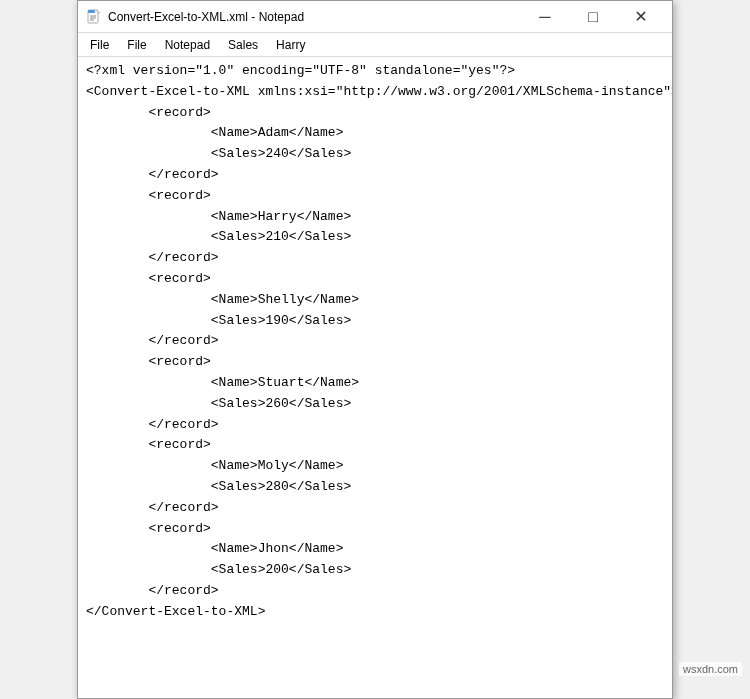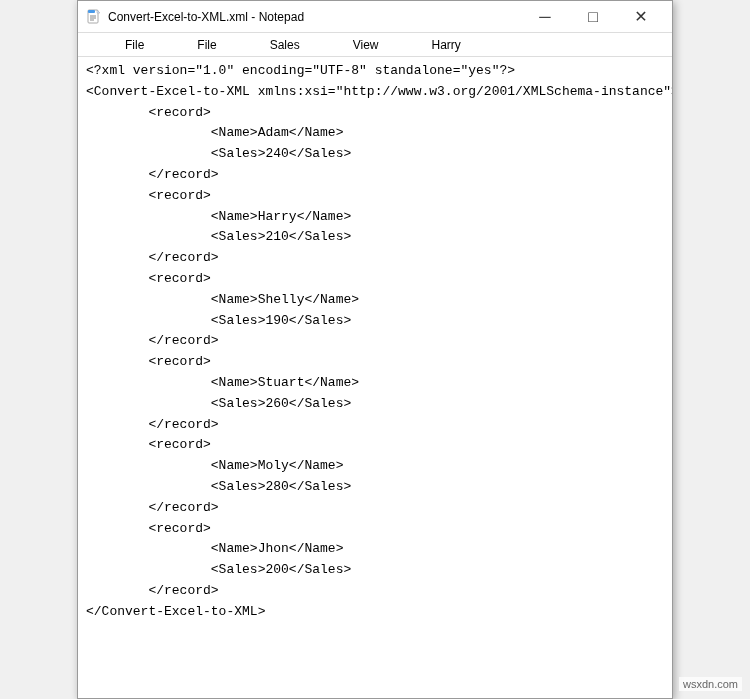--- a/index.html
+++ b/index.html
@@ -88,21 +88,20 @@
       gap: 2px;
     }
 
     .menu-item {
       padding: 2px 8px;
       cursor: pointer;
       color: #000;
       height: 22px;
       display: flex;
       align-items: center;
-      margin-left: 35px;
     }
 
     .content-area {
       flex: 1;
       background: #fff;
       overflow-y: auto;
       overflow-x: auto;
       padding: 4px 8px;
     }
 
@@ -124,21 +123,21 @@
       background: #f0f0f0;
     }
 
     .content-area::-webkit-scrollbar-thumb {
       background: #c0c0c0;
       border: 1px solid #999;
     }
 
     .watermark {
       position: fixed;
-      bottom: 8px;
+      bottom: 23px;
       right: 8px;
       font-family: Arial, sans-serif;
       font-size: 11px;
       color: #666;
       background: rgba(255,255,255,0.7);
       padding: 1px 4px;
     }
   </style>
 </head>
 <body>
@@ -162,22 +161,22 @@
     <div class="title-bar-controls">
       <button class="title-btn">─</button>
       <button class="title-btn">□</button>
       <button class="title-btn close">✕</button>
     </div>
   </div>
 
   <div class="menu-bar">
     <div class="menu-item">File</div>
     <div class="menu-item">File</div>
+    <div class="menu-item">Notepad</div>
     <div class="menu-item">Sales</div>
-    <div class="menu-item">View</div>
     <div class="menu-item">Harry</div>
   </div>
 
   <div class="content-area">
     <div class="code-content" id="xml-lines">&lt;?xml version="1.0" encoding="UTF-8" standalone="yes"?&gt;
 &lt;Convert-Excel-to-XML xmlns:xsi="http://www.w3.org/2001/XMLSchema-instance"&gt;
         &lt;record&gt;
                 &lt;Name&gt;Adam&lt;/Name&gt;
                 &lt;Sales&gt;240&lt;/Sales&gt;
         &lt;/record&gt;

